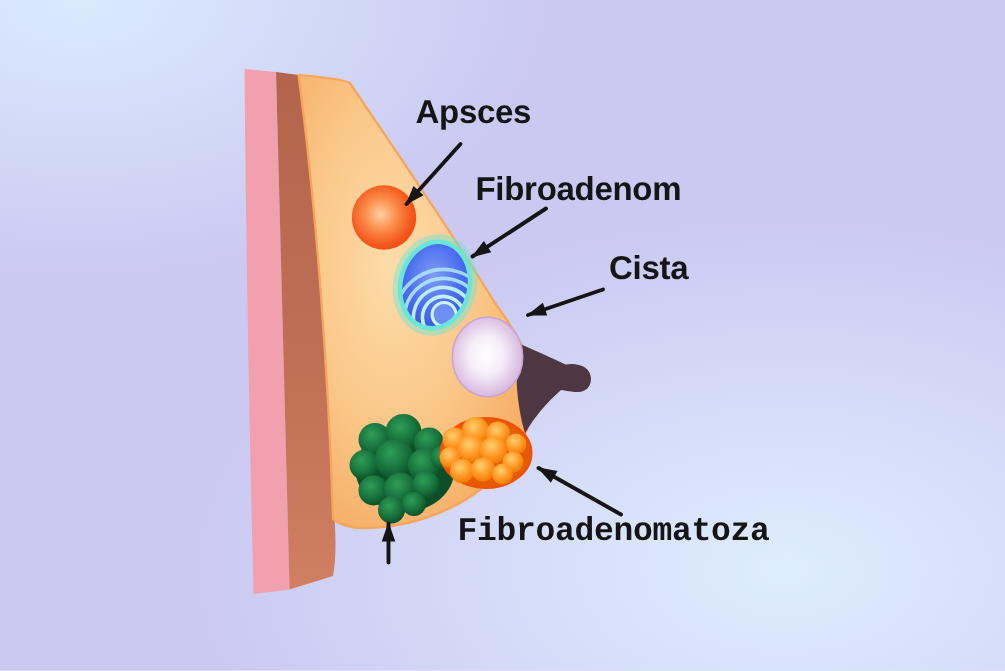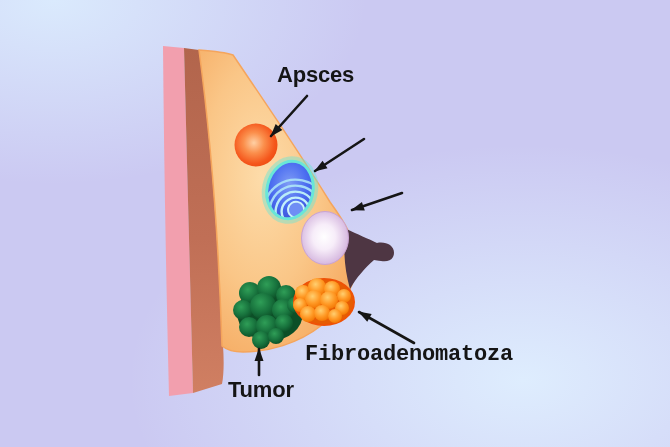--- a/index.html
+++ b/index.html
@@ -143,16 +143,17 @@
     <g stroke="#151515" stroke-width="2.6" stroke-linecap="round">
       <line x1="307" y1="96" x2="271" y2="136" marker-end="url(#arrowHead)"></line>
       <line x1="364" y1="139" x2="315" y2="171" marker-end="url(#arrowHead)"></line>
       <line x1="402" y1="193" x2="352" y2="210" marker-end="url(#arrowHead)"></line>
       <line x1="414" y1="343" x2="359" y2="312" marker-end="url(#arrowHead)"></line>
       <line x1="259" y1="375" x2="259" y2="349" marker-end="url(#arrowHead)"></line>
     </g>
   </svg>
 
   <div class="label label-apsces">Apsces</div>
+  <div class="label label-fibroadenom">Fibroadenom</div>
+  <div class="label label-cista">Cista</div>
   <div class="label label-fibroadenomatoza">Fibroadenomatoza</div>
-  <div class="label label-tumor">Tumor</div>
 
 </div>
 
 </body></html>

